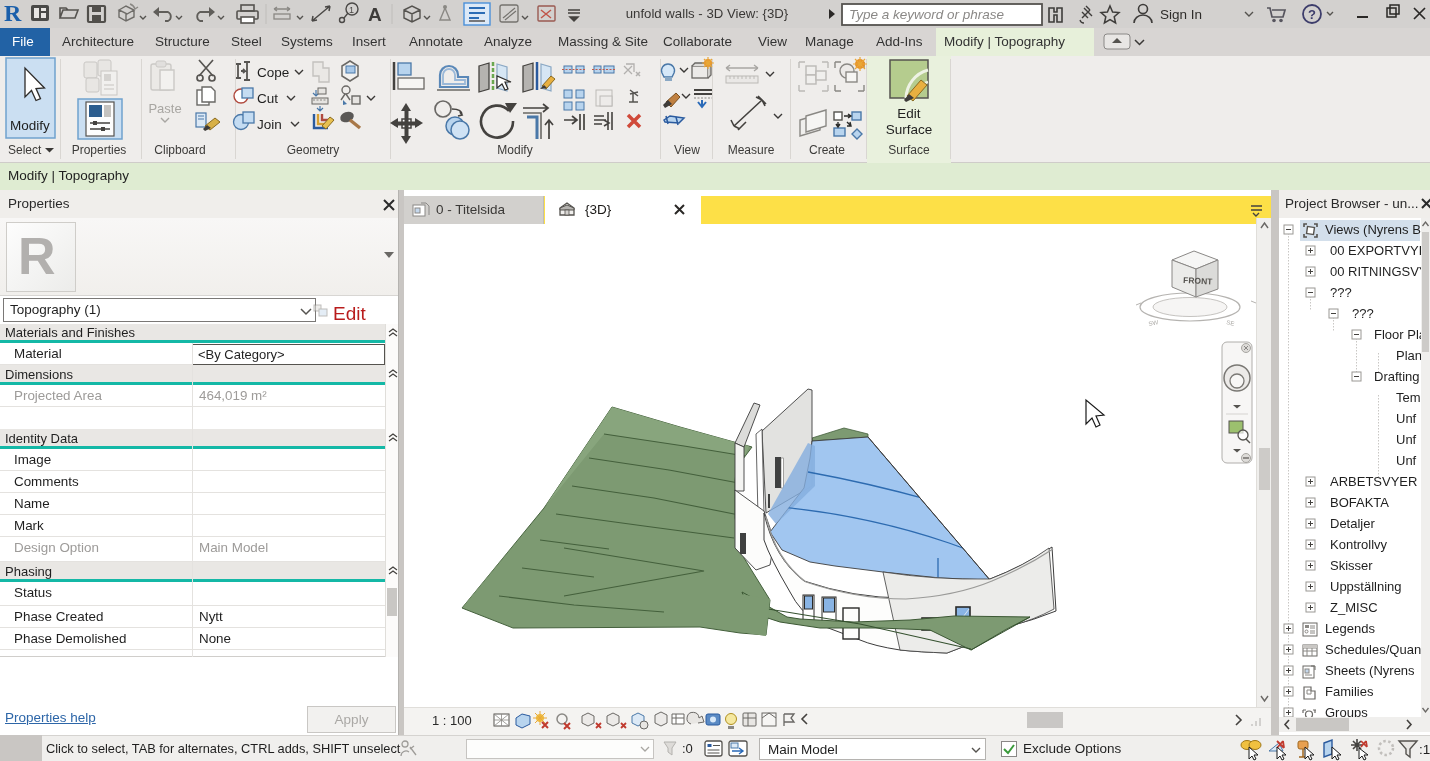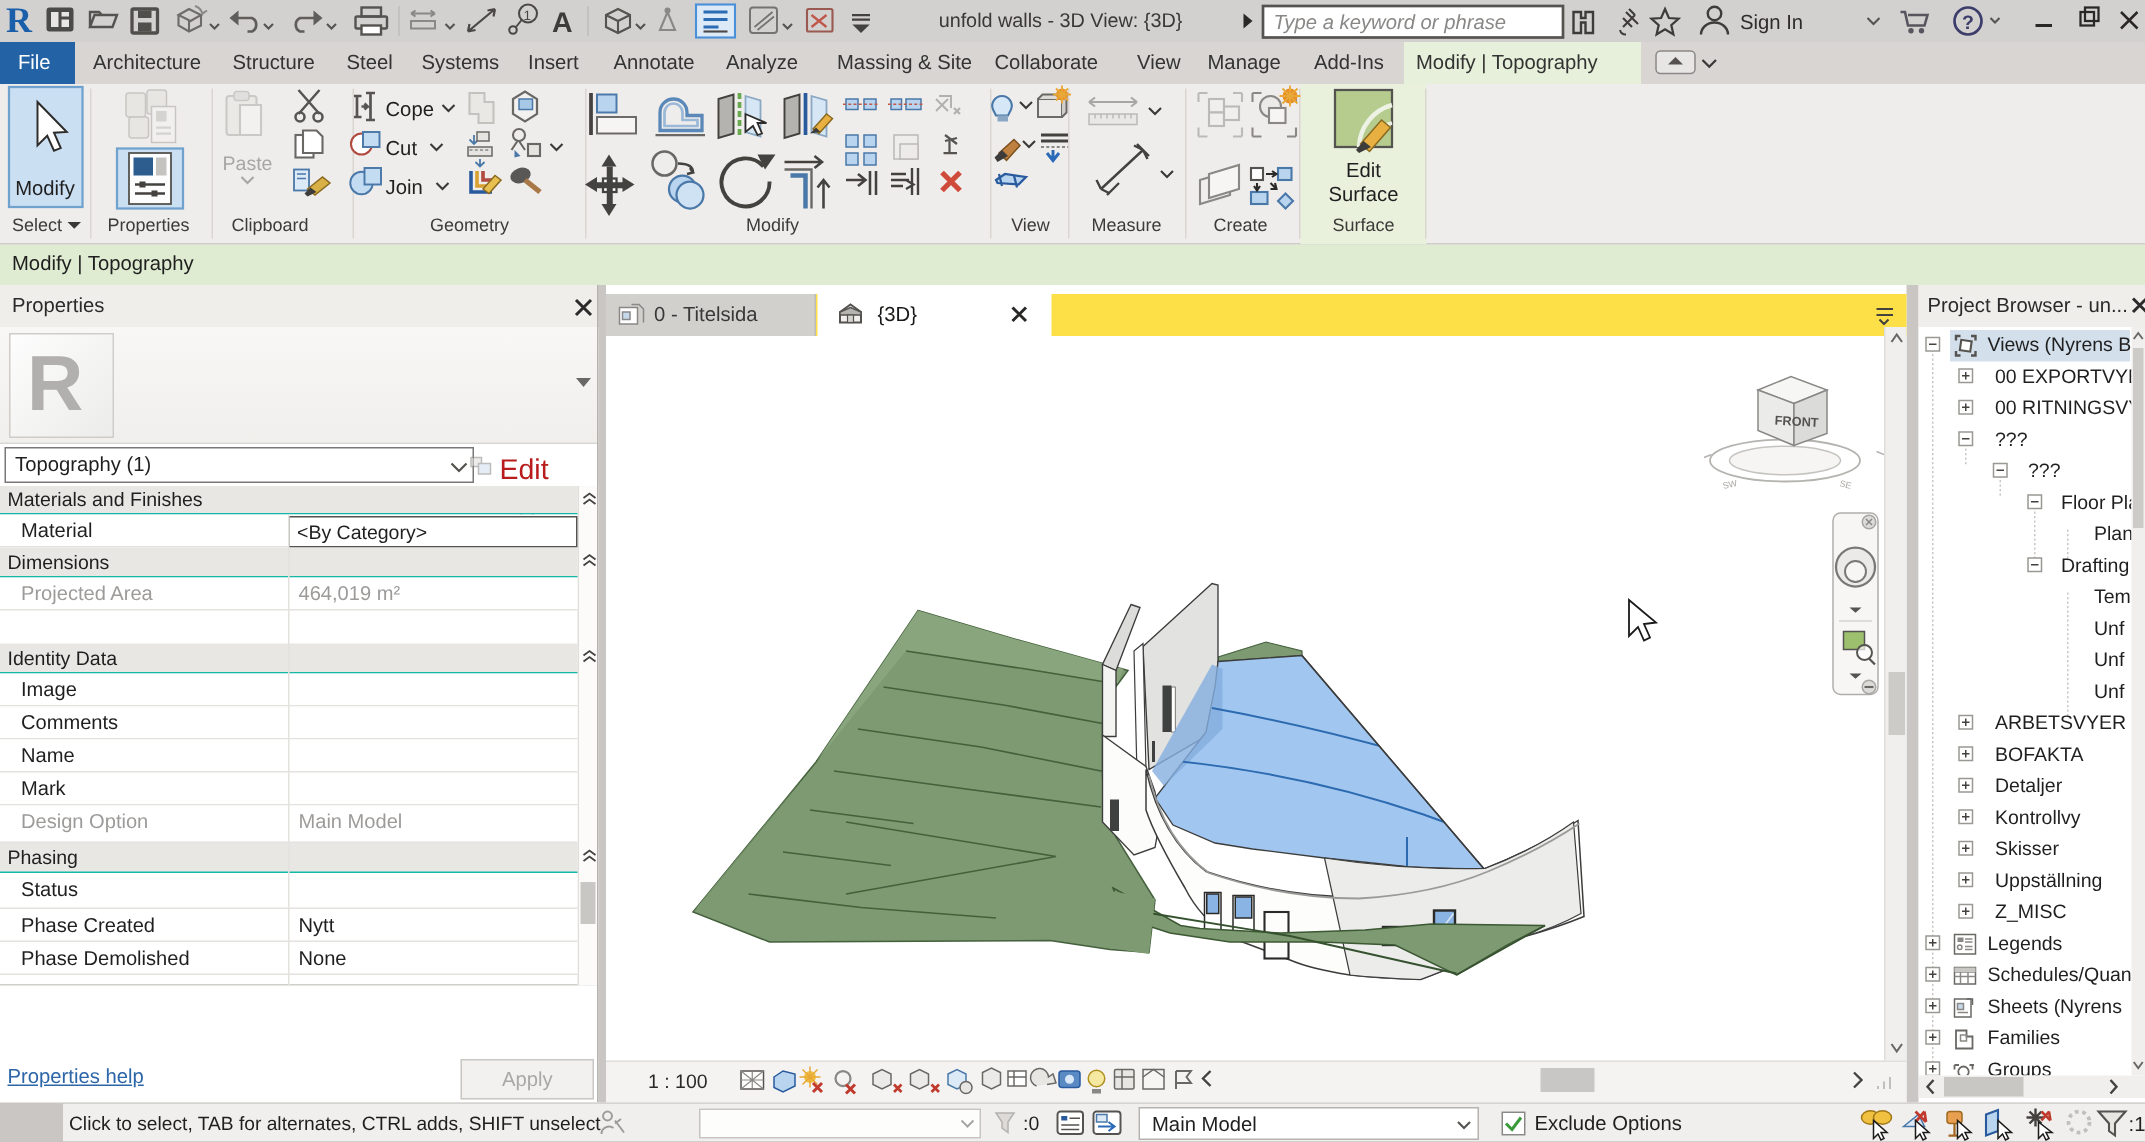--- a/index.html
+++ b/index.html
@@ -10,21 +10,21 @@
 #titlebar { left:0; top:0; width:1430px; height:28px; background:#d3d1cf; }
 #tabrow { left:0; top:28px; width:1430px; height:28px; background:#d8d5d3; }
 #ribbon { left:0; top:56px; width:1430px; height:107px; background:#efedeb; border-bottom:1px solid #cfccc9; }
 #greenbar { left:0; top:163px; width:1430px; height:27px; background:#dfecd2; }
 
 #propspanel { left:0; top:190px; width:399px; height:545px; background:#fff; }
 #canvas { left:404px; top:190px; width:867px; height:545px; background:#fff; }
 #browser { left:1279px; top:190px; width:151px; height:545px; background:#fff; }
 #statusbar { left:0; top:735px; width:1430px; height:26px; background:#f0efed; border-top:1px solid #d5d3d0;margin-left:42px; }
 .tabtxt { position:absolute; top:6px; font-size:13.5px; color:#333; }
-.secrow { position:absolute; left:0; width:385px; background:#e9e7e4; border-bottom:1px solid #14b8a6; }
+.secrow { position:absolute; left:0; width:385px; background:#e9e7e4; border-bottom:3px solid #14b8a6; }
 .prow { position:absolute; left:0; width:385px; background:#fff; border-bottom:1px solid #e4e2df; }
 .plab { position:absolute; left:14px; top:3px; font-size:13.4px; }
 .pval { position:absolute; left:199px; top:3px; font-size:13.4px; }
 .gray { color:#9d9b99; }
 .treerow { position:absolute; height:21px; width:141px; font-size:13px; }
 </style>
 </head>
 <body>
 <div id="titlebar" class="abs">
 <svg width="1430" height="28" style="position:absolute;left:0;top:0">

